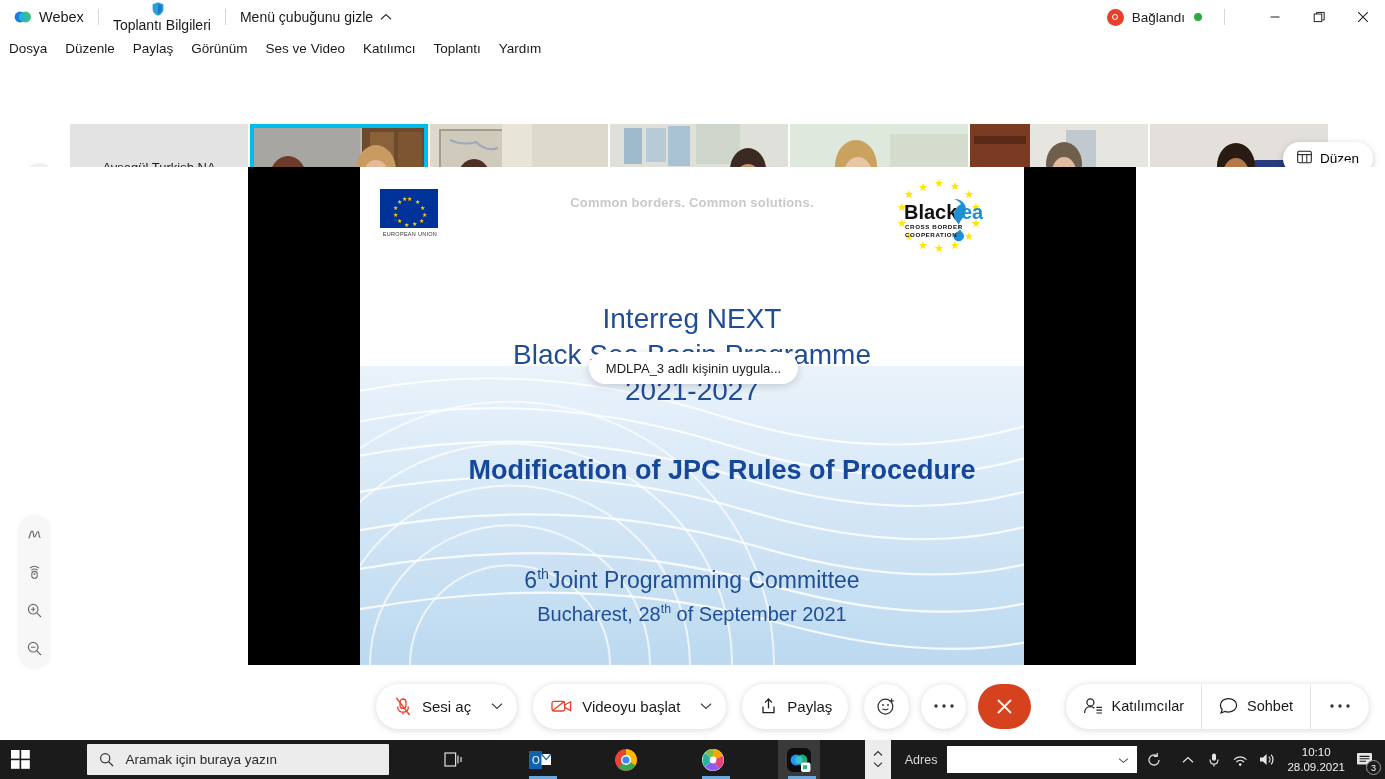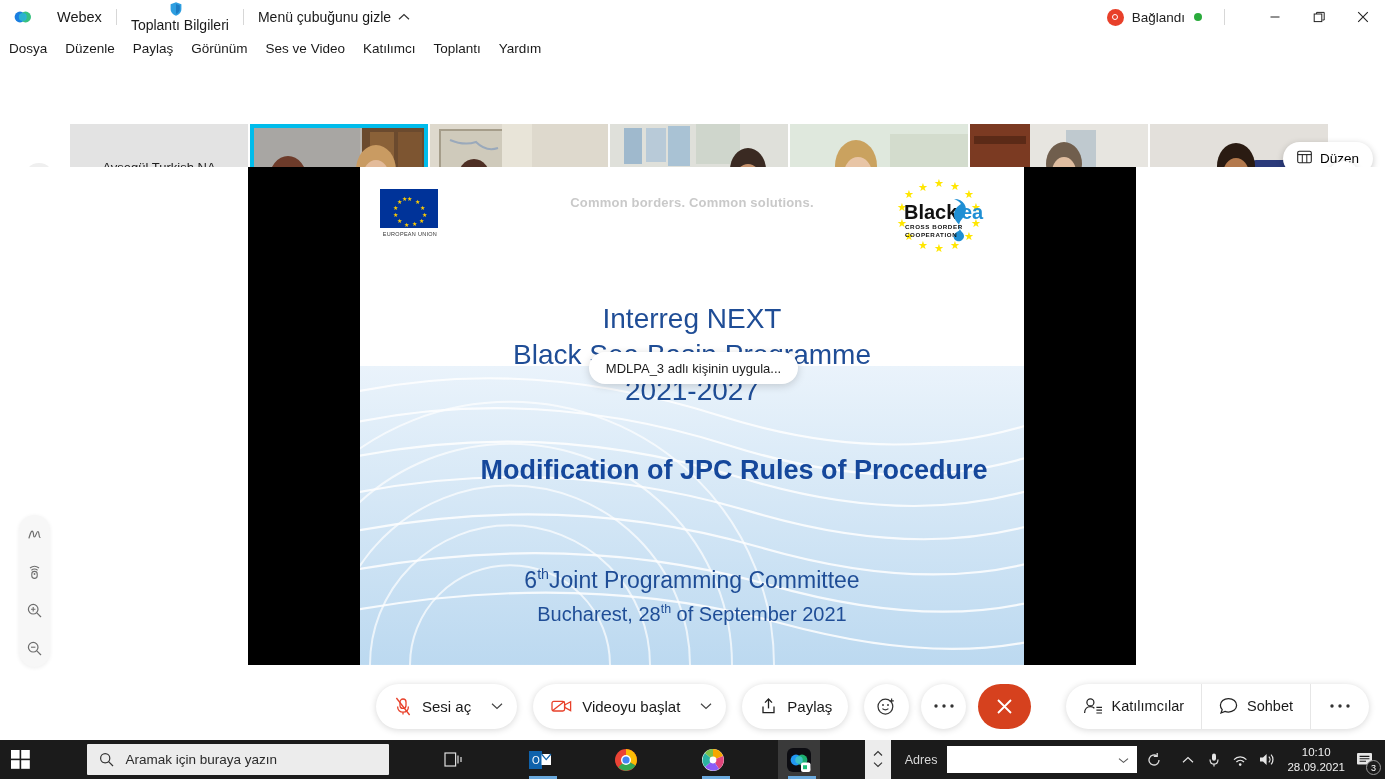--- a/index.html
+++ b/index.html
@@ -10,21 +10,21 @@
     background: #ffffff;
   }
   #app { position: relative; width: 1385px; height: 779px; }
 
   
   .titlebar {
     position: absolute; top: 0; left: 0; width: 1385px; height: 34px;
     background: #ffffff; display: flex; align-items: center;
   }
   .tb-logo { margin-left: 12px; width: 22px; height: 22px; display:flex; align-items:center; justify-content:center; }
-  .tb-brand { font-size: 14.5px; color: #1a1a1a; margin-left: 23px; }
+  .tb-brand { font-size: 14.5px; color: #1a1a1a; margin-left: 5px; }
   .tb-sep { width: 1px; height: 16px; background: #d7d7d7; margin: 0 14px; }
   .tb-item { display: flex; align-items: center; font-size: 14px; color: #1a1a1a; flex-direction: column; }
   .tb-shield { margin-right: 7px; display:flex; }
   .tb-hide { font-size: 14px; color: #1a1a1a; display:flex; align-items:center; }
   .tb-caret { margin-left: 7px; font-size: 11px; color:#333; }
   .tb-right { margin-left: auto; display: flex; align-items: center; gap: 8px; }
   .tb-conn { display: flex; align-items: center; font-size: 13.5px; color: #222; }
   .conn-dot-red {
     width: 17px; height: 17px; border-radius: 50%; background: #e8402a;
     display: flex; align-items: center; justify-content: center; margin-right: 8px;
@@ -106,21 +106,21 @@
     font-size: 13px; color: #c9c9c9; letter-spacing: .2px; font-weight: bold;
   }
 
   .bs-logo { position: absolute; right: 18px; top: 12px; width: 128px; height: 80px; }
 
   .slide-title {
     position: absolute; left: 0; top: 134px; width: 664px; text-align: center;
     font-size: 28px; line-height: 36px; color: #1f4d96; font-weight: normal;
   }
   .slide-subtitle {
-    position: absolute; left: 12px; top: 288px; width: 724px; text-align: center;
+    position: absolute; left: 0; top: 288px; width: 724px; text-align: center;
     font-size: 27px; color: #15479b; font-weight: bold;
   }
   .slide-footer {
     position: absolute; left: 0; top: 392px; width: 664px; text-align: center;
     color: #1f4d96;
   }
   .sf-line1 { font-size: 23px; line-height: 30px; }
   .sf-line2 { font-size: 20px; line-height: 28px; }
   sup { font-size: .62em; vertical-align: super; }
 

